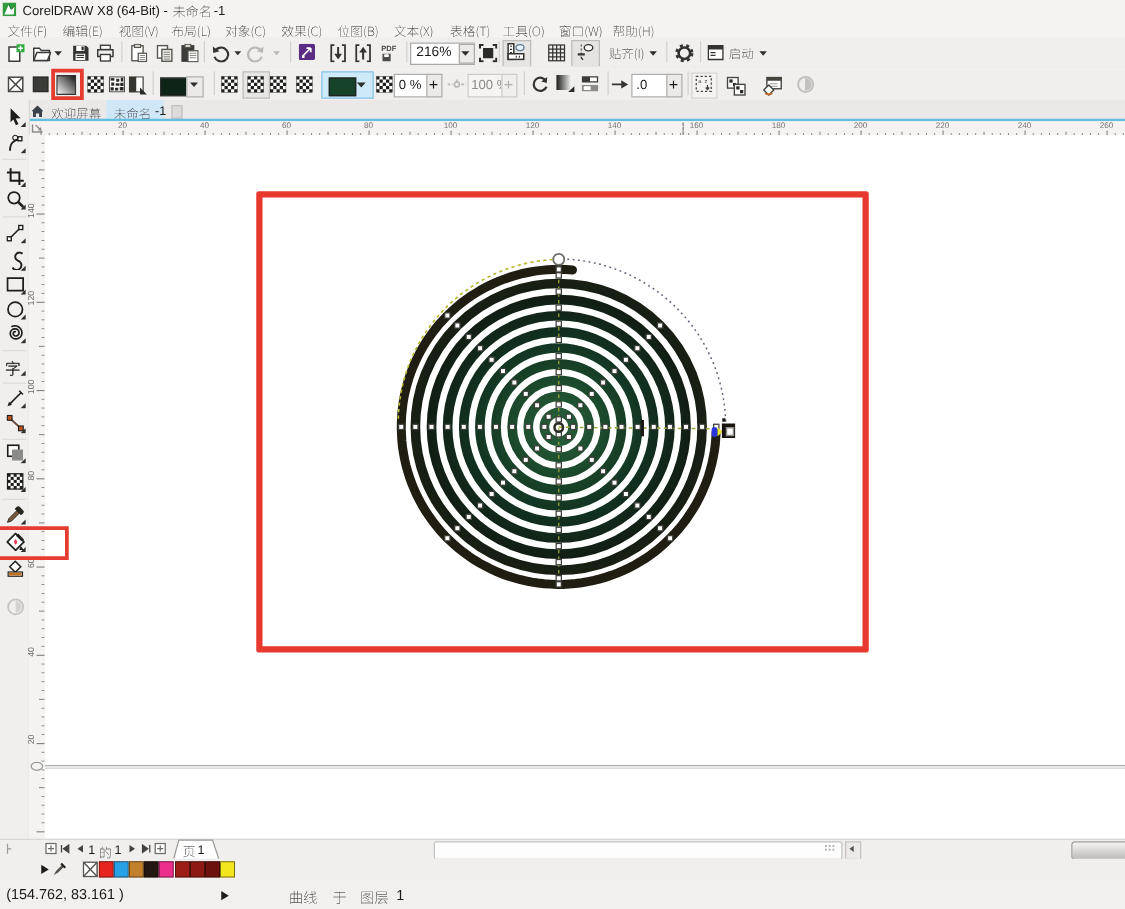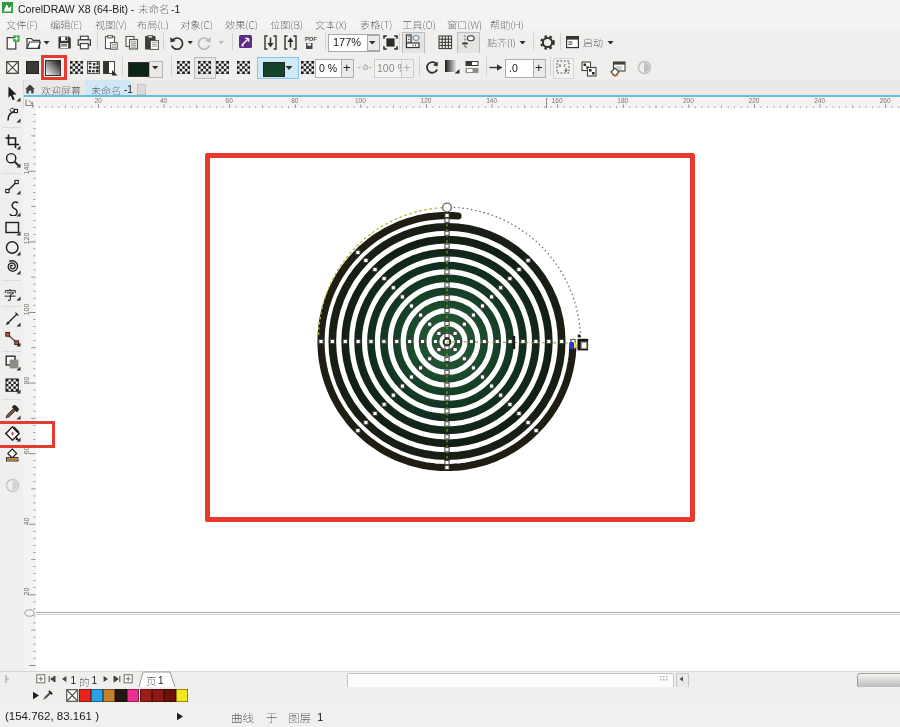--- a/index.html
+++ b/index.html
@@ -122,21 +122,21 @@
     <path d="M6.5,12.5 V6" stroke="#33332f" stroke-width="1.6"></path>
     <path d="M3.4,7 L6.5,2.4 L9.6,7 z" fill="#33332f"></path>
   </svg>
 <svg style="position:absolute;left:304px;top:34.5px" width="15" height="15" viewBox="0 0 15 15">
     <text x="1" y="5.5" font-family="Liberation Sans" font-size="6" font-weight="bold" fill="#4a4a46">PDF</text>
     <rect x="2" y="8" width="6.5" height="6" fill="#4a4a46"></rect>
     <rect x="3.4" y="8.4" width="3.6" height="2.2" fill="#fff"></rect>
   </svg>
 <div class="sep" style="left:324.5px;top:33px;height:17px"></div>
 <div style="position:absolute;left:328px;top:33.5px;width:50px;height:16.5px;background:#fff;border:1px solid #aba9a7;"></div>
-<div style="position:absolute;left:333px;top:36px;font-size:11px;color:#1a1a1a;white-space:nowrap;">177%</div>
+<div style="position:absolute;left:333px;top:36px;font-size:11px;color:#1a1a1a;white-space:nowrap;">216%</div>
 <div style="position:absolute;left:366.5px;top:34.5px;width:11.5px;height:14.5px;background:#eceae8;border:1px solid #aba9a7;"></div>
 <svg style="position:absolute;left:368px;top:40px" width="9" height="7" viewBox="0 0 9 7">
     <path d="M1,1 L4.3,4.6 L7.6,1 z" fill="#2e2e2c"></path>
   </svg>
 <svg style="position:absolute;left:383px;top:34.5px" width="15" height="15" viewBox="0 0 15 15">
     <rect x="3.4" y="3.4" width="8.2" height="8.2" fill="#2b2b29"></rect>
     <path d="M1,3.8 V1 h2.8 M11.2,1 H14 v2.8 M14,11.2 V14 h-2.8 M3.8,14 H1 v-2.8" fill="none" stroke="#2b2b29" stroke-width="1.6"></path>
   </svg>
 <div class="sep" style="left:399px;top:33px;height:17px"></div>
 <div style="position:absolute;left:402px;top:31.5px;width:21px;height:20px;background:#e5e4e2;border:1px solid #bebdbb;"></div>

